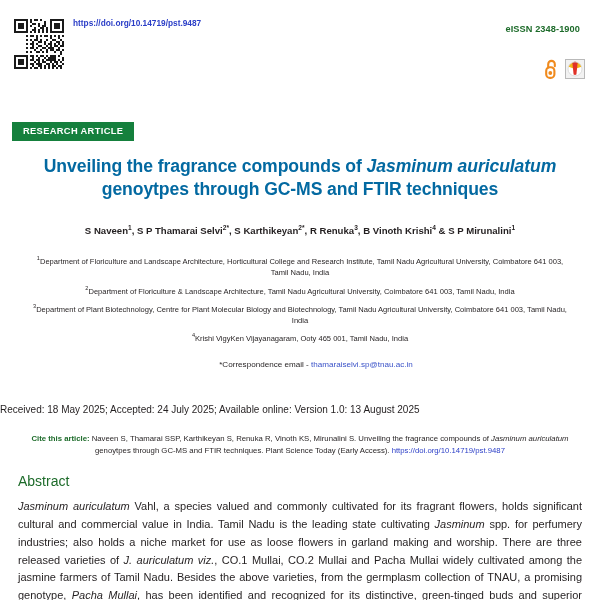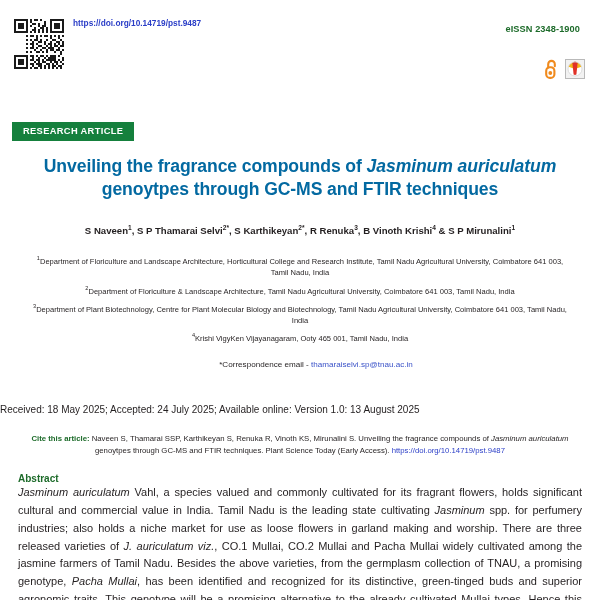--- a/index.html
+++ b/index.html
@@ -151,23 +151,24 @@
   .cite-block a {
     color: #2b3ec7;
     text-decoration: none;
   }
 
   
   .abstract-wrap {
     margin: 16px 18px 0 18px;
   }
   .abstract-heading {
-    font-size: 10px;
-    font-weight: bold;
-    color: #1d6b2a;
+    font-size: 14px;
+    font-weight: normal;
+    color: #1d6b2a;
+    margin-bottom: 9px;
   }
   .abstract-body {
     font-size: 11px;
     line-height: 1.62;
     text-align: justify;
     color: #231f20;
   }
   .abstract-body i { font-style: italic; }
 </style>
 </head>

